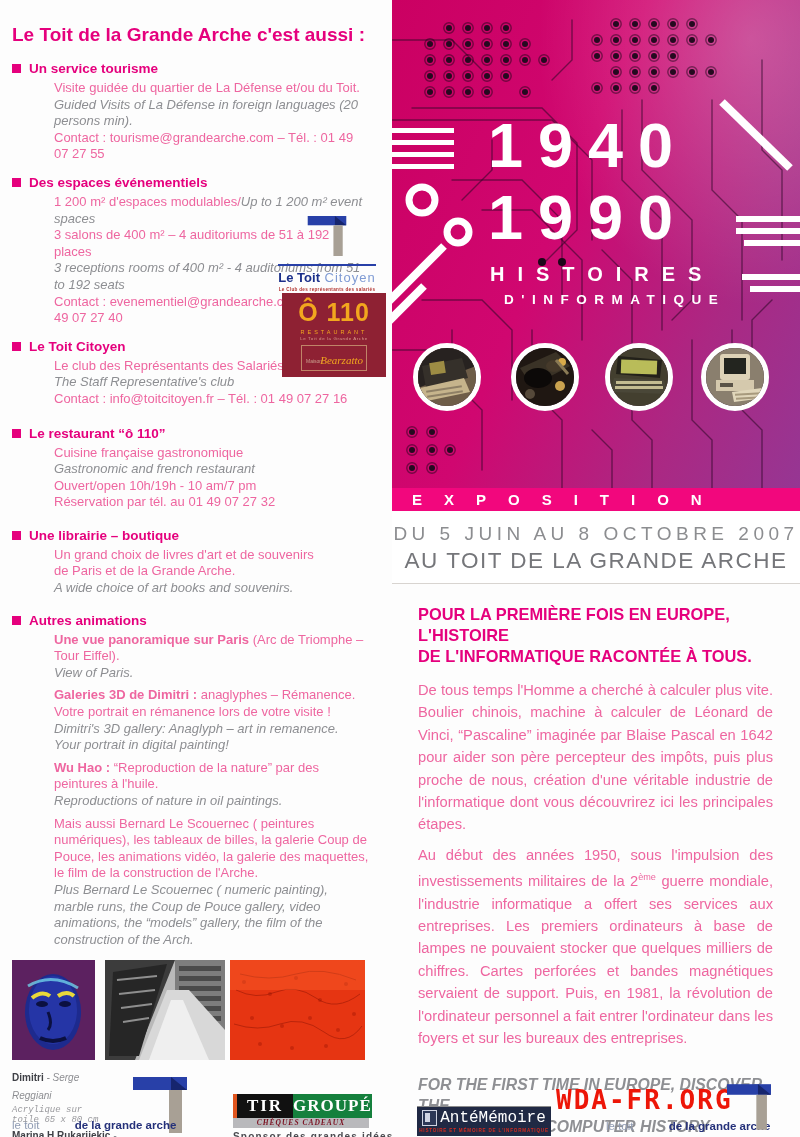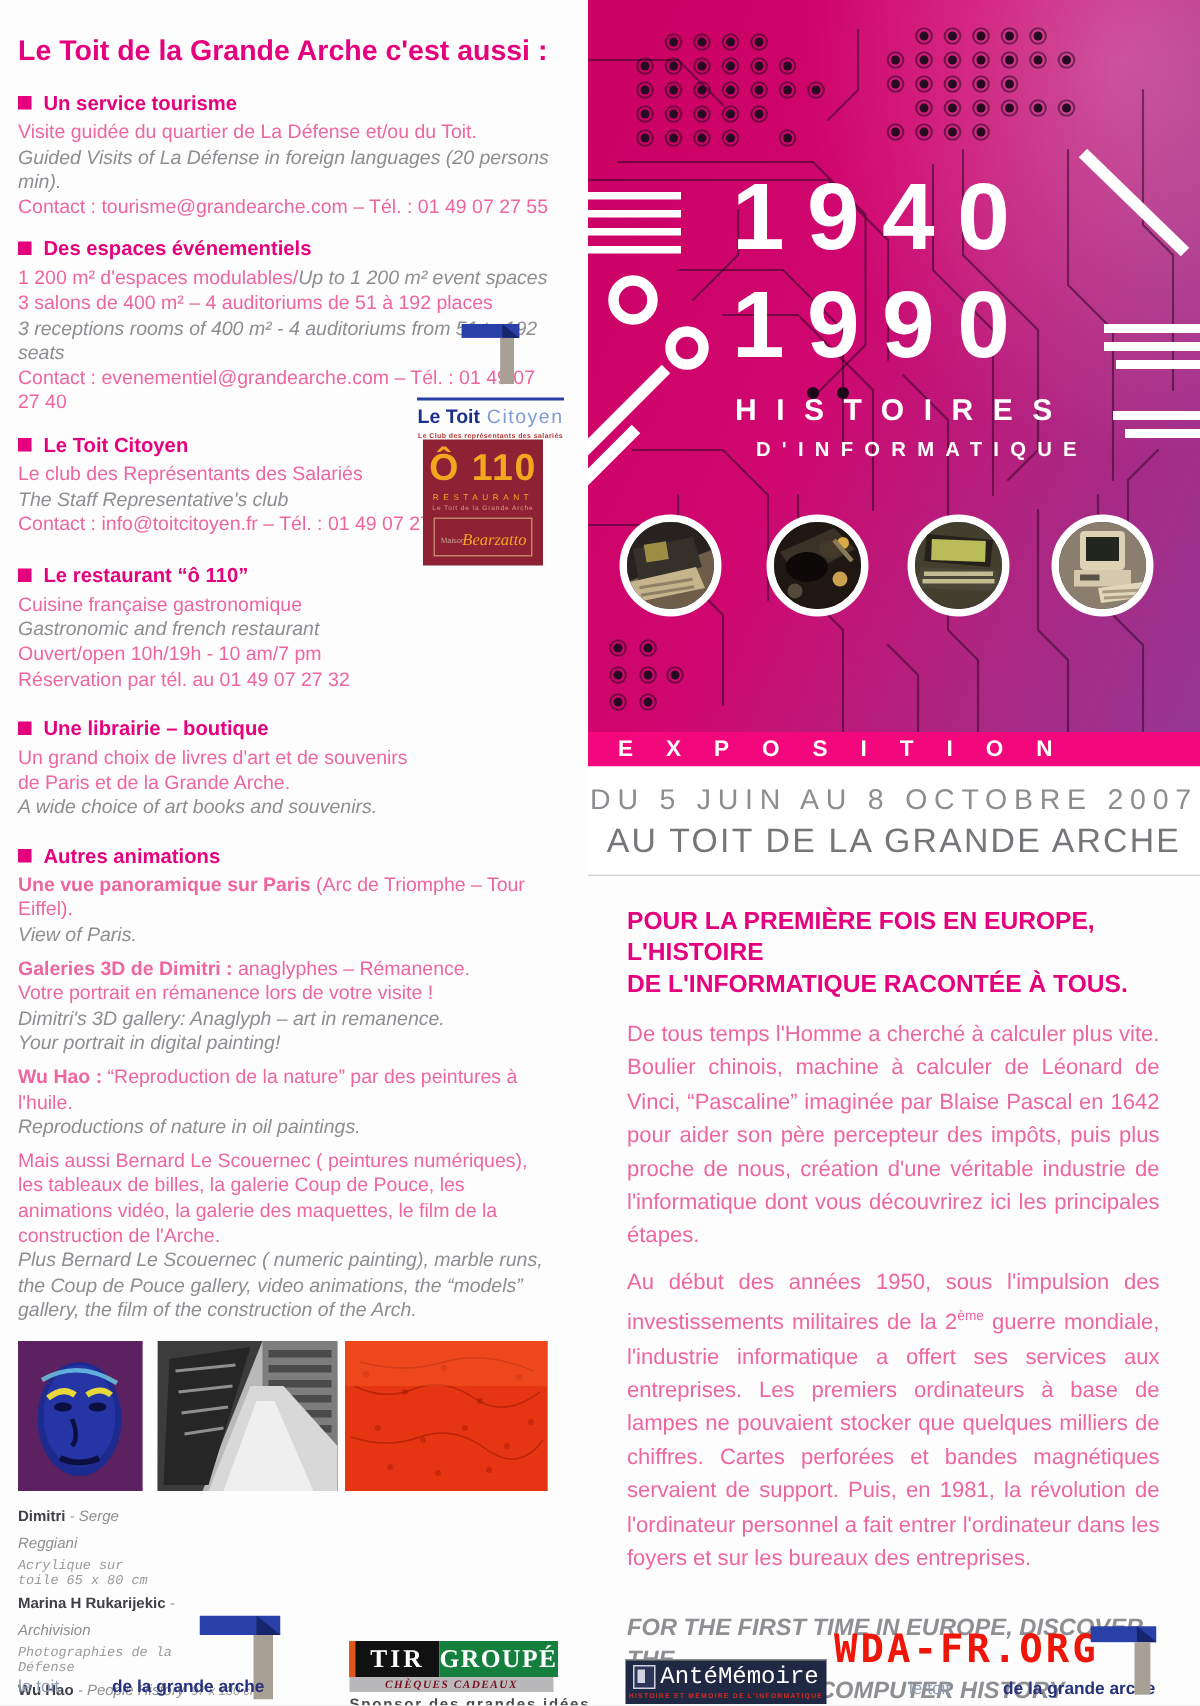--- a/index.html
+++ b/index.html
@@ -4,21 +4,21 @@
 <style>
   html,body{margin:0;padding:0;background:#e9e9e9;}
   .page{position:relative;width:800px;height:1137px;background:#fdfdfd;
         font-family:"Liberation Sans",sans-serif;overflow:hidden;margin:0 auto;}
   
   .lcol{position:absolute;left:0;top:0;width:392px;padding:24px 22px 0 12px;box-sizing:border-box;}
   .ltitle{font-size:19px;font-weight:bold;color:#e5007d;margin-bottom:15px;}
   .sec{margin-bottom:12px;}
   .shead{display:flex;align-items:center;font-size:13.5px;font-weight:bold;color:#e5007d;margin-bottom:4px;}
   .sq{width:9px;height:9px;background:#e5007d;margin-right:8px;flex:none;}
-  .bl{font-size:13px;line-height:16.6px;color:#ee66a0;}
+  .bl{font-size:13px;line-height:16.6px;color:#ee66a0;margin-left:42px;}
   .it{font-style:italic;color:#8d8e92;}
   .bld{font-weight:bold;}
   .artrow{display:flex;margin-top:9px;}
   .art{height:100px;}
   .art1{width:83px;margin-right:10px;background:#5c2160;}
   .art2{width:120px;margin-right:5px;}
   .art3{width:135px;}
   .caprow{display:flex;margin-top:7px;flex-direction:column;}
   .cap1{width:93px;}.cap2{width:125px;}.cap3{flex:1;}
   .capb{font-weight:bold;font-size:10px;color:#3f4046;}
@@ -78,21 +78,21 @@
   .ante-name{color:#fff;font-family:Liberation Mono, monospace;font-size:16px;}
   .ante-sub{color:#d42a1e;font-size:4.6px;letter-spacing:0.8px;margin-top:1px;font-weight:bold;}
   .wda{position:absolute;left:556px;top:1085px;color:#ed1608;font-family:"DejaVu Sans Mono",monospace;
        font-weight:bold;font-size:26px;letter-spacing:2px;white-space:nowrap;text-align:right;}
   
   .citoyen{position:absolute;left:278px;top:216px;width:98px;text-align:center;}
   .citoyen-line{height:2px;background:#2840a8;margin:4px 0 2px;}
   .cit-b{font-weight:bold;color:#1b2f8a;font-size:13px;}
   .cit-l{color:#7f9bd4;font-size:13px;letter-spacing:1px;}
   .cit-sub{font-size:4.6px;color:#b2332f;font-weight:bold;margin-top:1px;letter-spacing:0.3px;}
-  .o110{position:absolute;left:282px;top:293px;width:80px;height:84px;background:#8e2133;box-sizing:border-box;
+  .o110{position:absolute;left:282px;top:293px;width:104px;height:84px;background:#8e2133;box-sizing:border-box;
         text-align:center;padding-top:7px;}
   .o110-big{color:#f2a71e;font-weight:bold;font-size:25px;line-height:25px;letter-spacing:1px;}
   .o110-rest{color:#f2a71e;font-size:5.5px;letter-spacing:3px;margin-top:4px;}
   .o110-sub{color:#d89a8a;font-size:4.4px;letter-spacing:0.6px;margin-top:1px;}
   .o110-box{margin:4px auto 0;width:64px;height:24px;border:1px solid #c08468;position:relative;}
   .o110-maison{position:absolute;left:4px;top:12px;font-size:5px;color:#caa08f;}
   .o110-brand{position:absolute;right:3px;top:8px;font-family:"Liberation Serif",serif;font-style:italic;
               font-size:11px;color:#f2a71e;}
   .photo2{background:linear-gradient(160deg,#e8e8e8 0%,#9a9a9a 30%,#4c4c4c 70%,#222 100%);}
   .photo3{background:linear-gradient(100deg,#e23410 0%,#ff4f1e 35%,#e52e0e 70%,#c92408 100%);}

